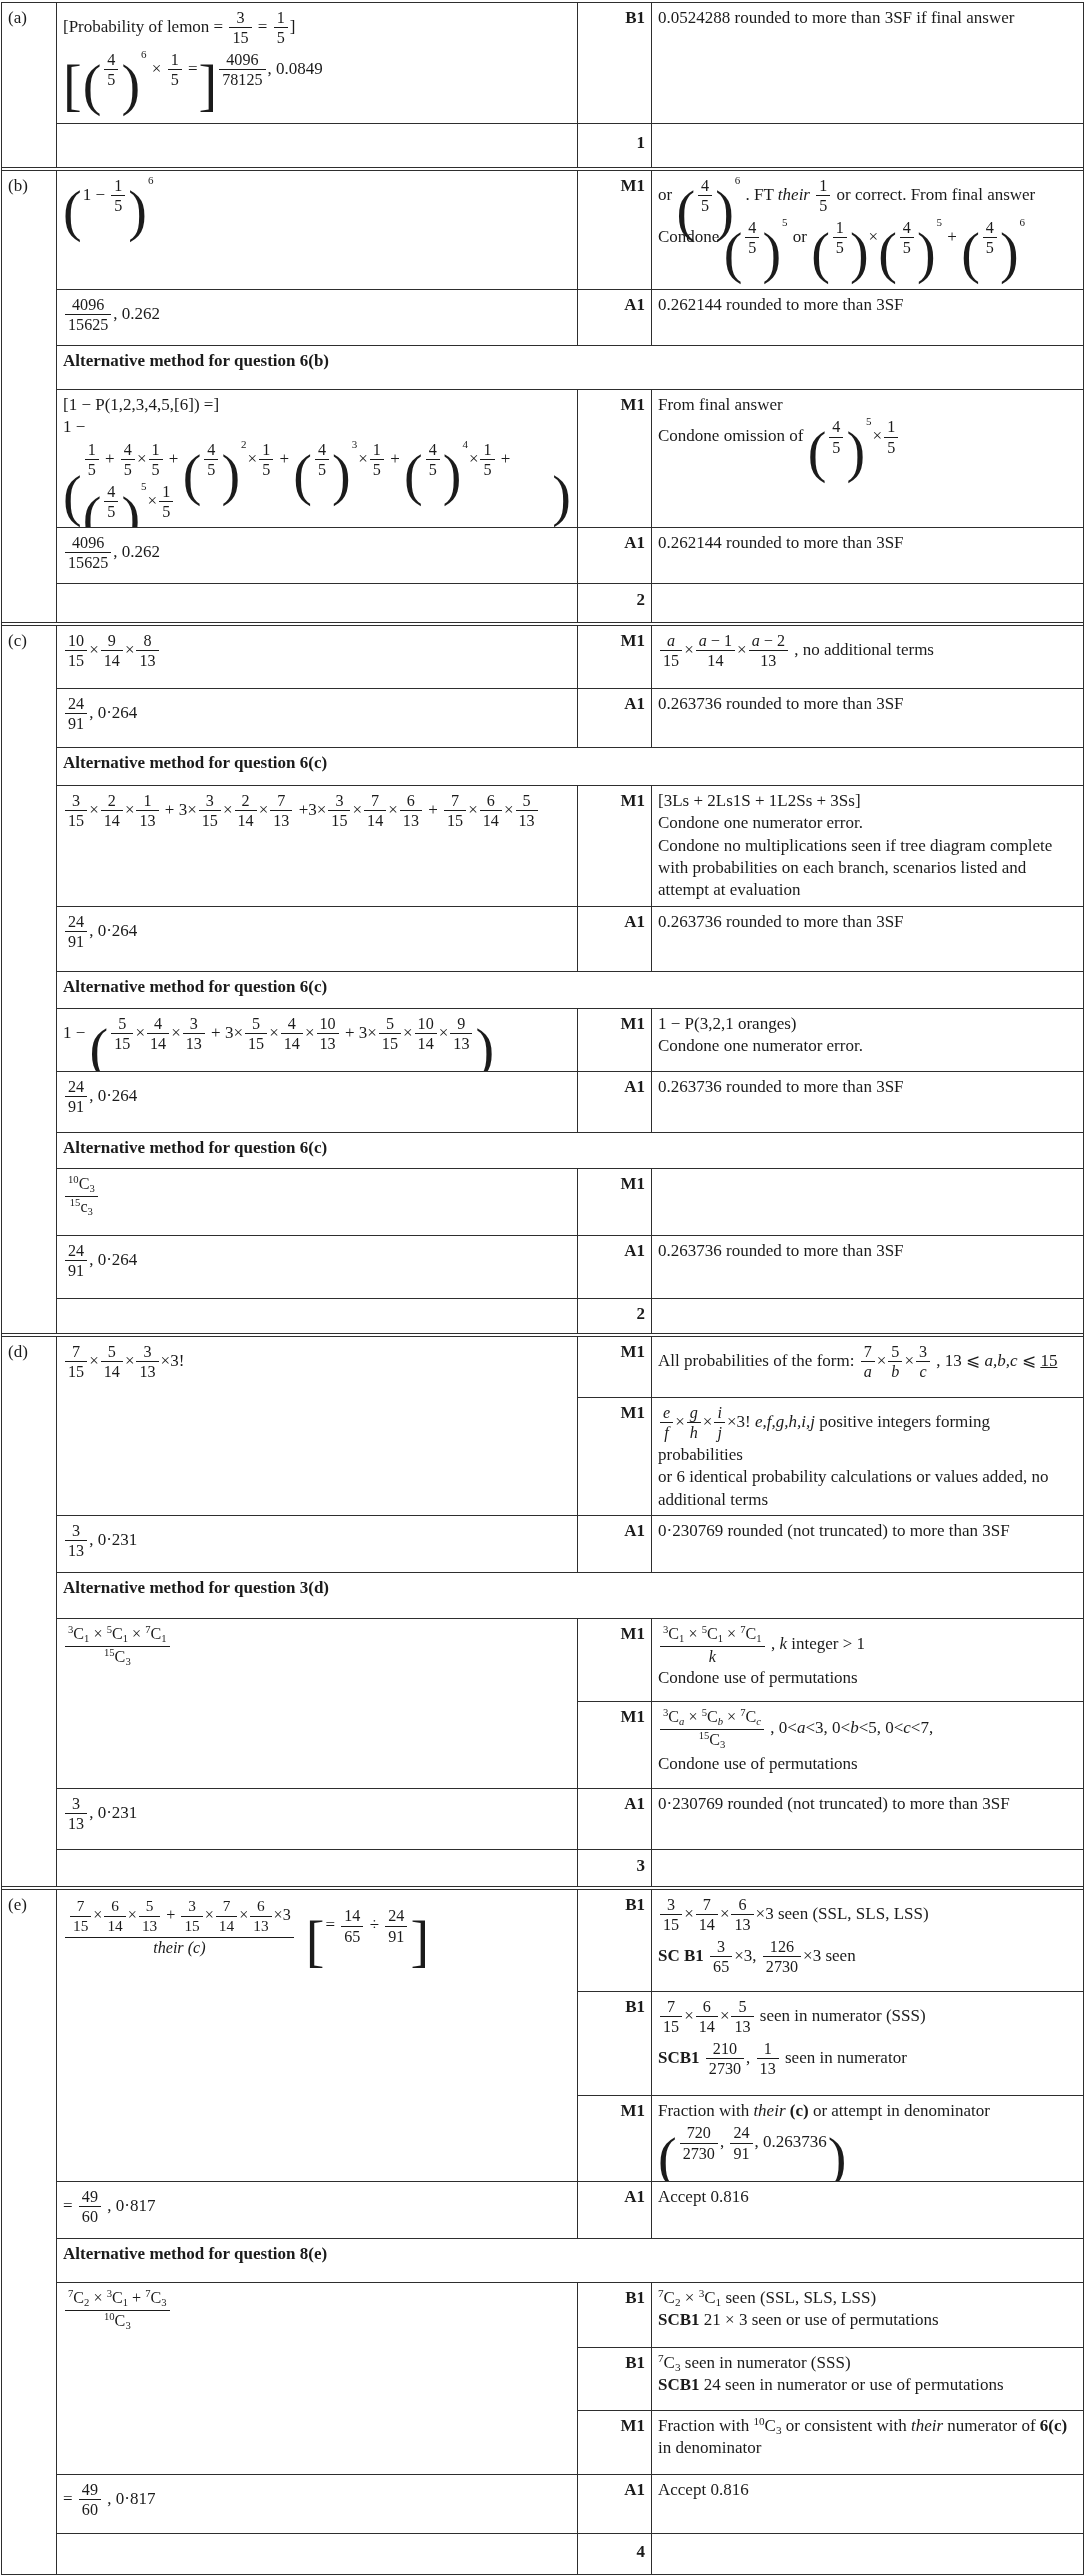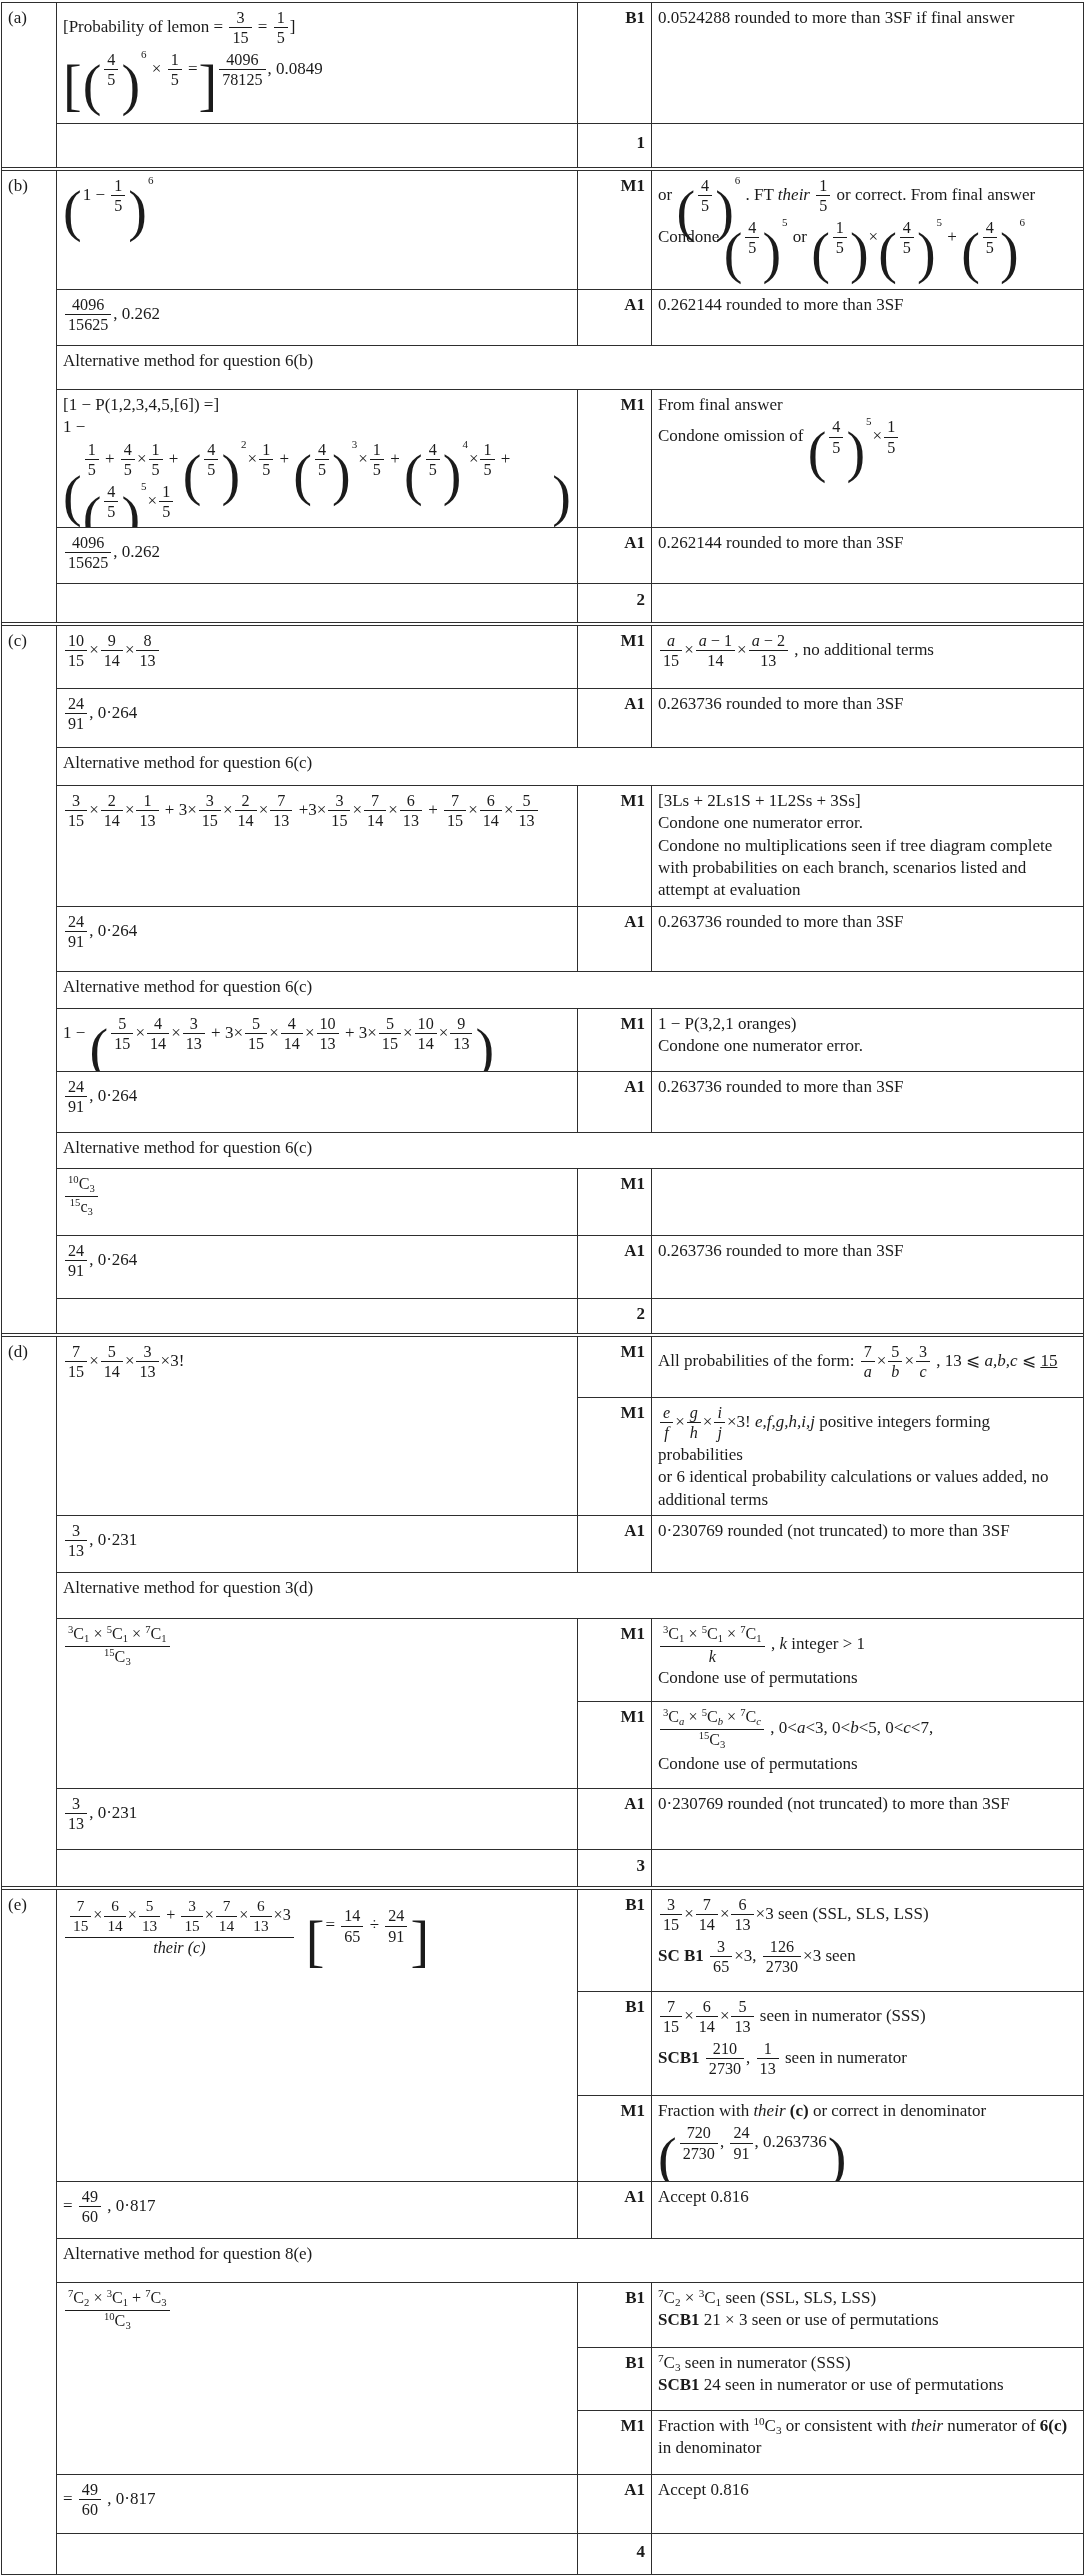--- a/index.html
+++ b/index.html
@@ -6,21 +6,21 @@
   body{font-family:"Liberation Serif","DejaVu Serif",serif;color:#1b1b1b;}
   .page{width:1090px;min-height:2576px;background:#fff;position:relative;}
   table.ms{border-collapse:collapse;table-layout:fixed;margin:2px 0 0 1px;}
   table.ms td{border:1.5px solid #2e2e2e;vertical-align:top;font-size:17px;line-height:1.32;
     padding:4px 6px;overflow:hidden;}
   td.part{padding:7px 2px 2px 8px;}
   td.work{padding:8px 8px 6px 14px;}
   td.mark{text-align:right;font-weight:bold;padding:7px 10px 0 2px;}
   td.mark.total{vertical-align:middle;padding-top:0;}
   td.cmt{padding:7px 8px 6px 10px;}
-  td.alt{font-weight:normal;padding:9px 8px 6px 14px;}
+  td.alt{font-weight:bold;padding:9px 8px 6px 14px;}
   tr.sep td{height:2px;padding:0;border-left:1.5px solid #2e2e2e;border-right:1.5px solid #2e2e2e;}
   .frac{display:inline-block;vertical-align:middle;text-align:center;margin:2px 2px;line-height:1.08;}
   .frac > .num{display:block;padding:0 3px 1px 3px;font-size:0.95em;}
   .frac > .den{display:block;border-top:1.2px solid #1b1b1b;padding:1px 3px 0 3px;font-size:0.95em;}
   .grp{display:inline-flex;align-items:center;vertical-align:middle;}
   .grpc{display:inline-block;vertical-align:middle;padding:0 1px;}
   .fence{line-height:0;transform:translateY(0.26em);font-family:"Liberation Serif",serif;
     font-weight:400;display:inline-block;}
   sup.pw{align-self:flex-start;font-size:11px;line-height:1;margin:0 1px 0 1px;font-weight:400;}
   .comb{white-space:nowrap;}
@@ -266,21 +266,21 @@
             </span></td>
           <td class="mark">B1</td>
           <td class="cmt"><span class="frac"><span class="num">3</span><span class="den">15</span></span><span>×</span><span class="frac"><span class="num">7</span><span class="den">14</span></span><span>×</span><span class="frac"><span class="num">6</span><span class="den">13</span></span><span>×3 seen (SSL, SLS, LSS)</span><br><span class="bd">SC B1 </span><span class="frac"><span class="num">3</span><span class="den">65</span></span><span>×3, </span><span class="frac"><span class="num">126</span><span class="den">2730</span></span><span>×3  seen</span></td>
         </tr>
         <tr style="height: 104px;">
           <td class="mark">B1</td>
           <td class="cmt"><span class="frac"><span class="num">7</span><span class="den">15</span></span><span>×</span><span class="frac"><span class="num">6</span><span class="den">14</span></span><span>×</span><span class="frac"><span class="num">5</span><span class="den">13</span></span><span>  seen in numerator (SSS)</span><br><span class="bd">SCB1 </span><span class="frac"><span class="num">210</span><span class="den">2730</span></span><span>, </span><span class="frac"><span class="num">1</span><span class="den">13</span></span><span>  seen in numerator</span></td>
         </tr>
         <tr style="height: 86px;">
           <td class="mark">M1</td>
-          <td class="cmt"><span>Fraction with </span><span class="it">their</span><span> </span><span class="bd">(c)</span><span> or correct in denominator</span><br><span class="grp">
+          <td class="cmt"><span>Fraction with </span><span class="it">their</span><span> </span><span class="bd">(c)</span><span> or attempt in denominator</span><br><span class="grp">
               <span class="fence" style="font-size: 56px;">(</span>
               <span class="grpc"><span class="frac"><span class="num">720</span><span class="den">2730</span></span><span>, </span><span class="frac"><span class="num">24</span><span class="den">91</span></span><span>, 0.263736</span></span>
               <span class="fence" style="font-size: 56px;">)</span>
             </span></td>
         </tr>
         <tr style="height: 57px;">
           <td class="work"><span>= </span><span class="frac"><span class="num">49</span><span class="den">60</span></span><span> , 0·817</span></td>
           <td class="mark">A1</td>
           <td class="cmt"><span>Accept  0.816</span></td>
         </tr>

